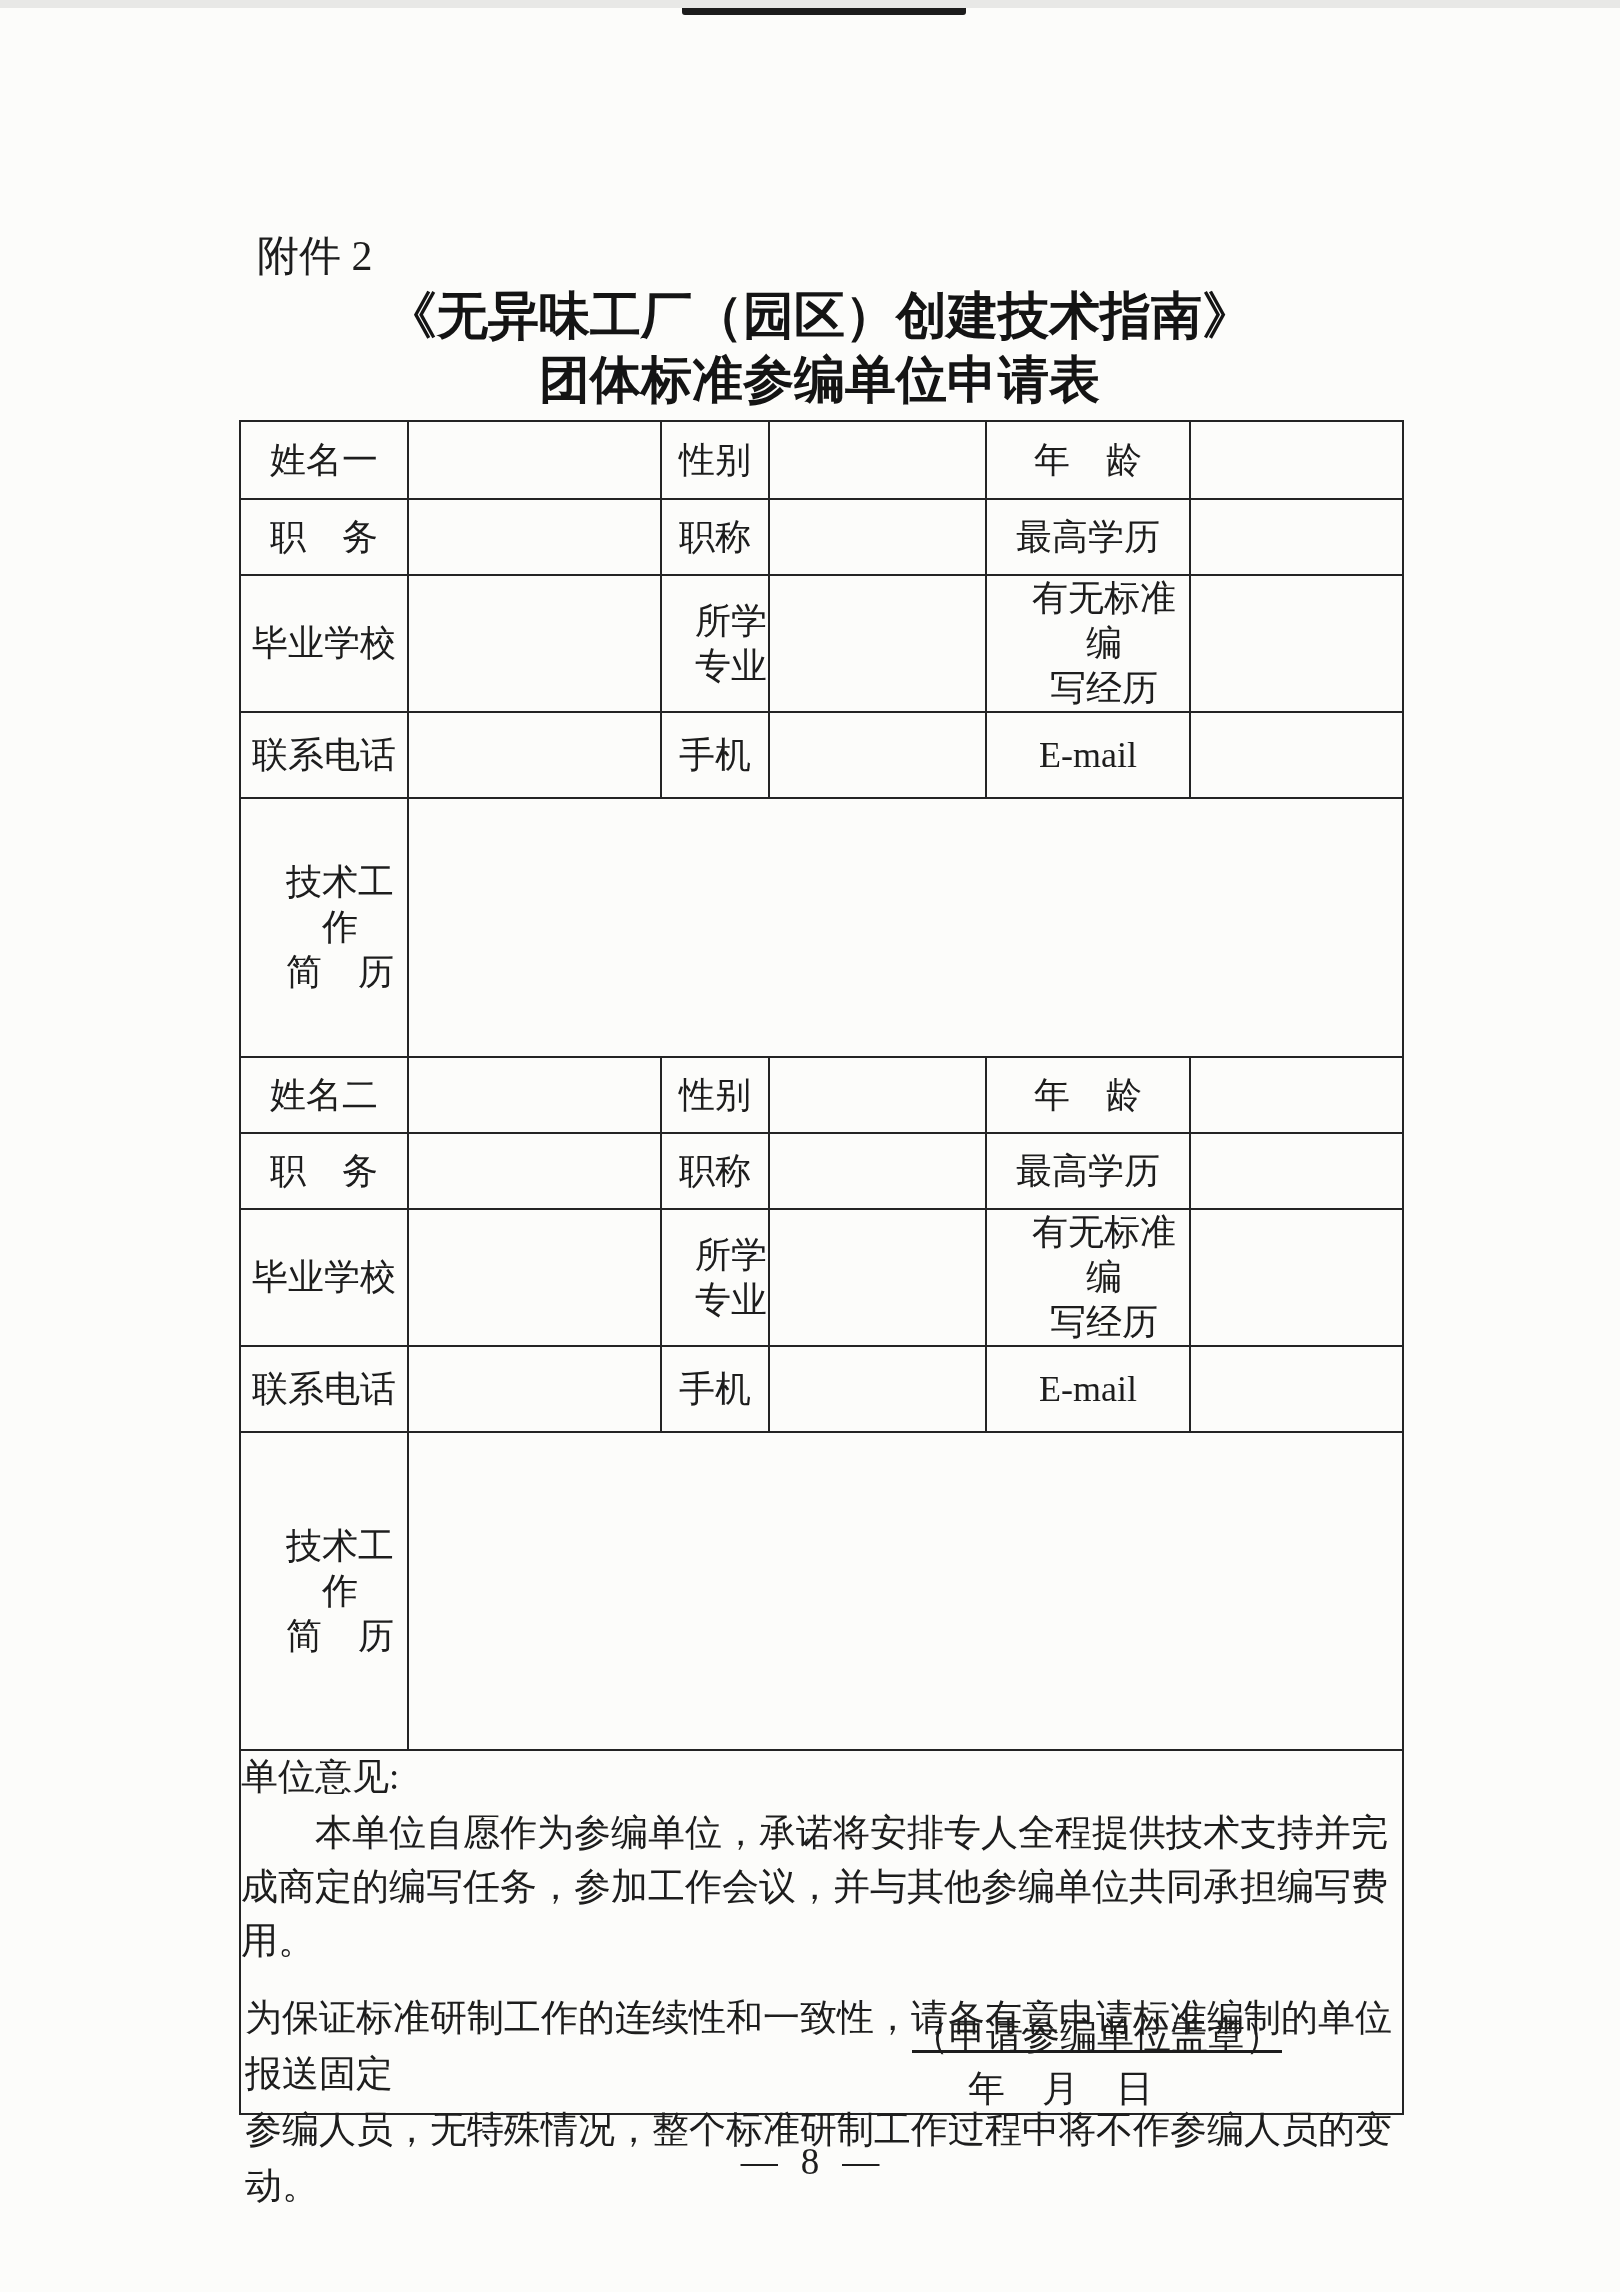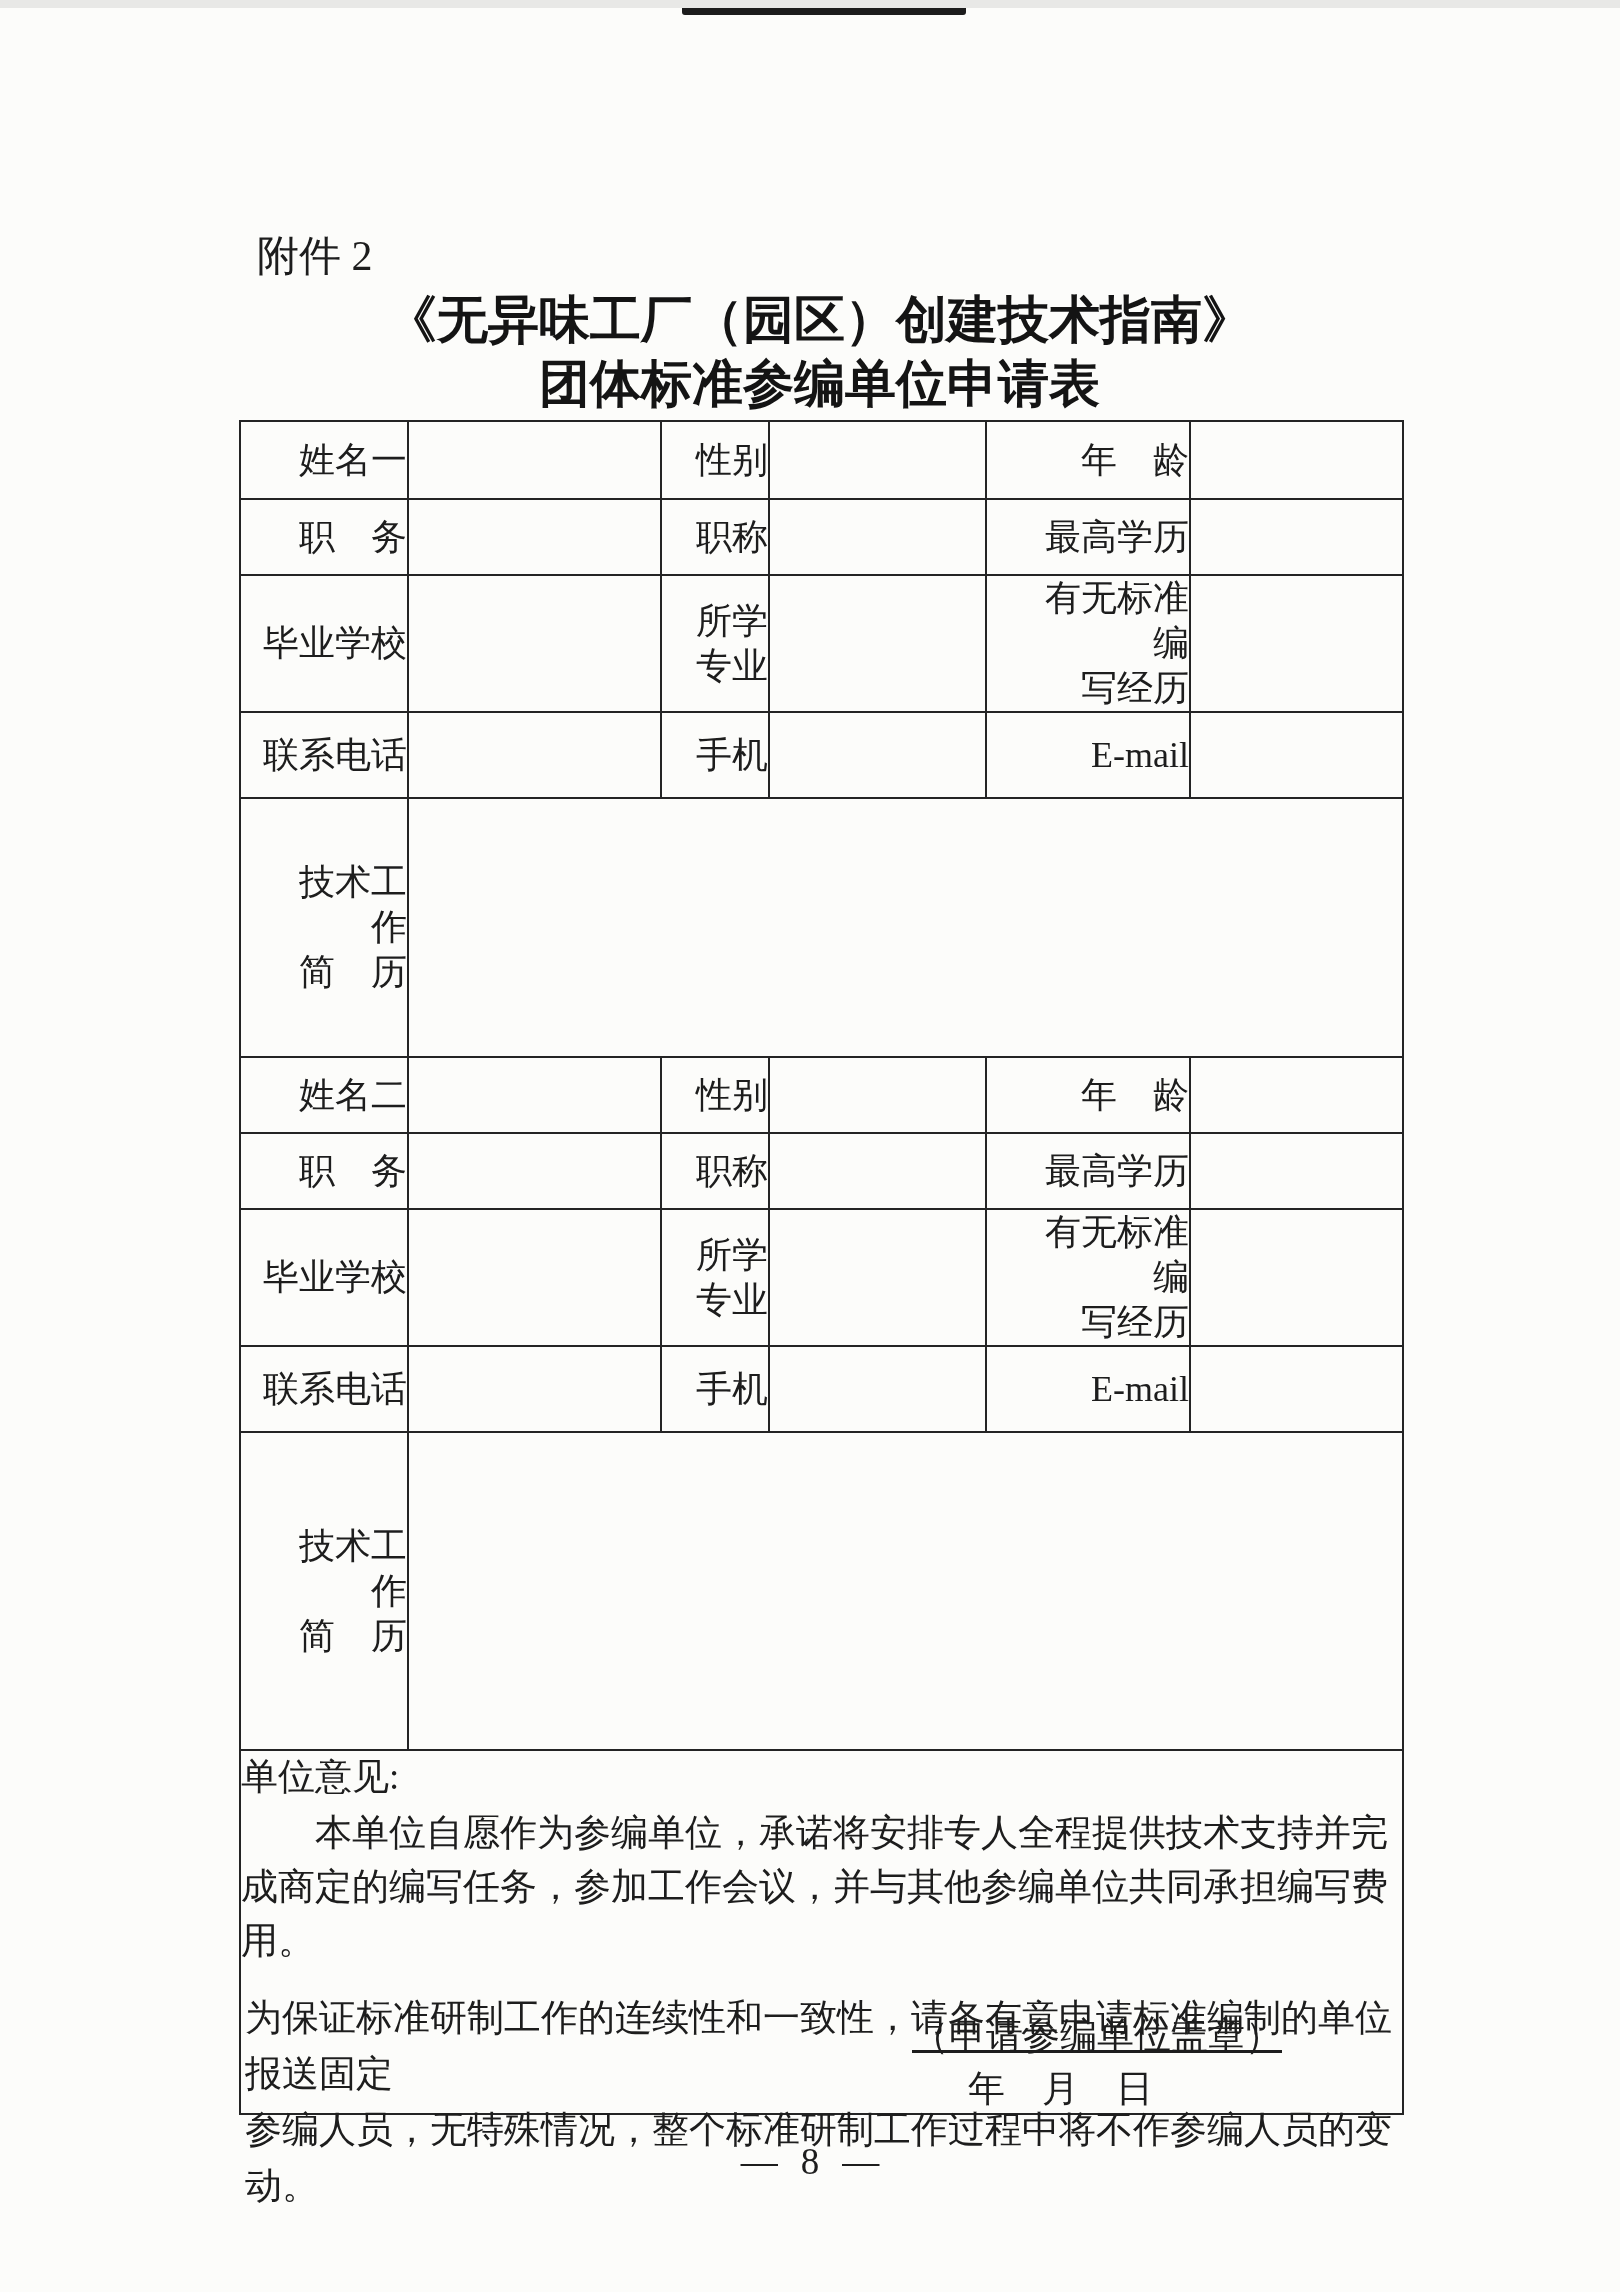--- a/index.html
+++ b/index.html
@@ -18,34 +18,34 @@
   }
   .attachment{
     position:absolute;top:218px;left:257px;
     font-size:42px;line-height:61px;
   }
   .doc-title{
     position:absolute;top:280px;left:239px;width:1161px;
     margin:0;text-align:center;font-weight:bold;
     font-size:51px;line-height:64px;color:#141414;
   }
-  .doc-title span{display:block;}
+  .doc-title span{display:block;font-family:Liberation Mono, monospace;}
   table.form-table{
     position:absolute;top:412px;left:239px;width:1161px;
     border-collapse:collapse;table-layout:fixed;
     border:2.9px solid #242424;
   }
   table.form-table td{
     border:2px solid #242424;
     font-size:36px;line-height:45px;
     padding:0;
   }
   .c1{width:168px}.c2{width:253px}.c3{width:108px}
   .c4{width:217px}.c5{width:204px}.c6{width:213px}
-  td.label{text-align:right;vertical-align:middle;}
+  td.label{text-align:center;vertical-align:middle;}
   td.value{background:transparent;}
   tr.row-a{height:78px}
   tr.row-b{height:76px}
   tr.row-c{height:92px}
   tr.row-d{height:86px}
   tr.resume-1{height:259px}
   tr.resume-2{height:318px}
   tr.opinion-row{height:341px}
   td.label .l2{display:block;line-height:45px;padding-left:32px;}
   td.opinion-cell{

